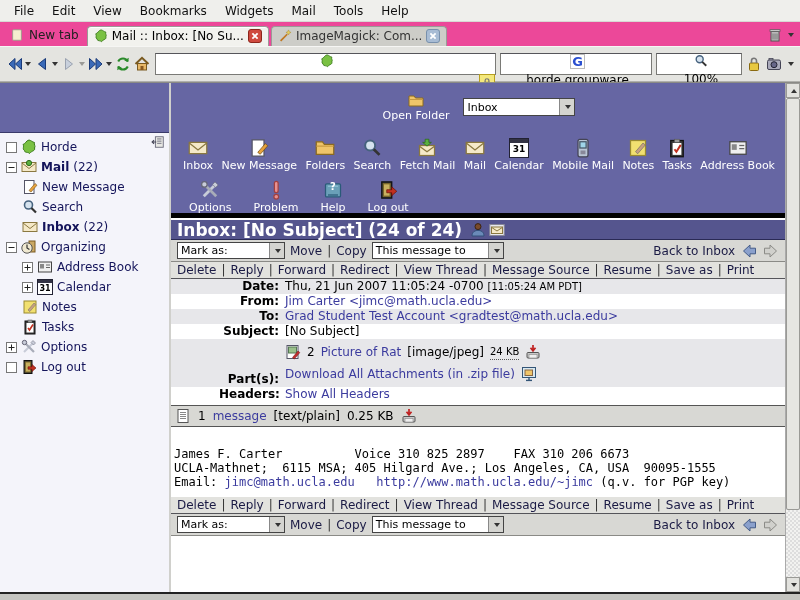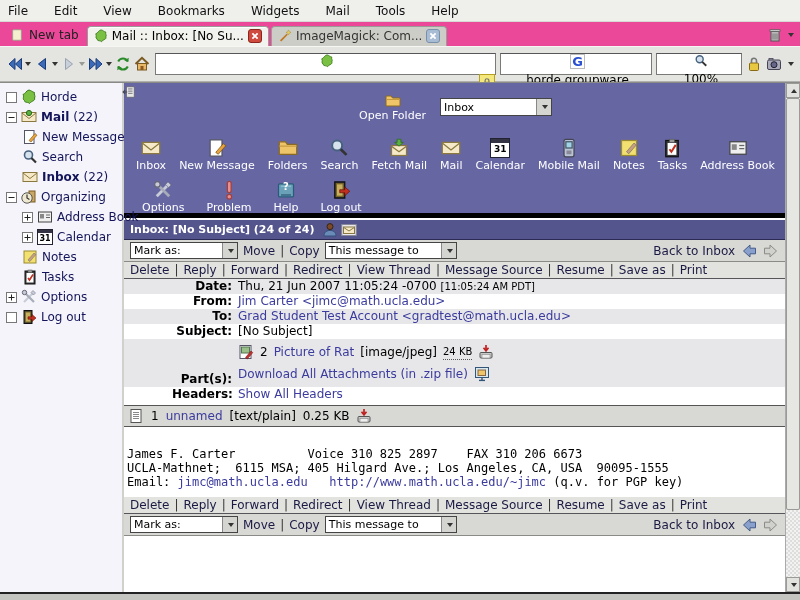--- a/index.html
+++ b/index.html
@@ -1,21 +1,21 @@
 <!DOCTYPE html>
 <html><head>
 <meta charset="utf-8">
 <style>
   * { margin:0; padding:0; box-sizing:border-box; }
   html,body { width:800px; height:600px; }
   body { font-family:"DejaVu Sans","Liberation Sans",sans-serif; font-size:12px; background:#9a9a96; }
   .window { width:800px; height:600px; background:#ececea; overflow:hidden; display:flex; flex-direction:column; position:relative; }
 
   
-  .menubar { height:22px; background:#efefec; display:flex; align-items:center; gap:10px; border-bottom:1px solid #d8d8d4; flex:none; }
+  .menubar { height:22px; background:#efefec; display:flex; align-items:center; padding-left:6px; gap:2px; border-bottom:1px solid #d8d8d4; flex:none; }
   .menu-item { padding:2px 8px; color:#111; font-size:12px; }
 
   
   .tabbar { height:24px; background:#ec4899; display:flex; align-items:flex-end; padding:0 4px; flex:none; position:relative; }
   .newtab-btn { display:flex; align-items:center; gap:5px; padding:3px 8px 4px 6px; font-size:12px; color:#222; }
   .tab { display:flex; align-items:center; gap:4px; padding:2px 6px 3px 6px; font-size:12px; border:1px solid #9a9a96; border-bottom:none; border-radius:4px 4px 0 0; margin-right:2px; max-width:190px; white-space:nowrap; overflow:hidden; }
   .tab.active { background:#f2f2ee; color:#000; box-shadow:inset 0 1px 0 #fff; }
   .tab.inactive { background:#cdcdc8; color:#333; }
   .tab-close { width:14px; height:14px; border-radius:3px; flex:none; display:flex; align-items:center; justify-content:center; }
   .tab-close.red  { background:#cf4a3f; border:1px solid #8c261c; }
@@ -34,21 +34,21 @@
   .url-lock { background:#f4e87c; border:1px solid #b8a020; padding:0 1px; height:18px; display:flex; align-items:center; margin-left:auto; flex:none; }
   .field .select-btn { width:16px; height:100%; background:#dcdcd8; border-left:1px solid #9a9a96; display:flex; align-items:center; justify-content:center; flex:none; }
   .searchbox { width:152px; flex:none; padding-left:3px; gap:4px; }
   .zoombox { width:86px; flex:none; padding-left:4px; gap:4px; }
   .g-ic { color:#2a4fd0; font-weight:bold; font-size:13px; border:1px solid #bbb; background:#fff; width:15px; height:15px; line-height:13px; text-align:center; flex:none; }
 
   
   .viewport { flex:1 1 auto; display:flex; background:#fff; border-top:1px solid #8a8a86; position:relative; }
 
   
-  .sidebar { width:124px; flex:none; background:#f4f4fa; border-right:2px solid #d0d0cc; display:flex; }
+  .sidebar { width:171px; flex:none; background:#f4f4fa; border-right:2px solid #d0d0cc; display:flex; flex-direction:column; }
   .sidebar-top { height:50px; background:#6666a3; border-bottom:1px solid #3a3a6a; flex:none; }
   .tree { padding:4px 2px 0 6px; position:relative; color:#14145a; }
   .tree-collapse { position:absolute; top:2px; right:4px; }
   .trow { display:flex; align-items:center; height:20px; gap:4px; white-space:nowrap; }
   .trow.lvl1 { padding-left:16px; }
   .texp { flex:none; width:11px; height:11px; }
   .tlabel { font-size:12px; }
   .tlabel.b { font-weight:bold; }
   .tcount { font-size:12px; font-weight:normal; }
 
@@ -60,21 +60,21 @@
   .hh-select { width:112px; height:18px; font-size:11px; }
   .hmenu { display:flex; }
   .hmenu.row1 { justify-content:space-between; height:44px; }
   .hmenu.row2 { justify-content:flex-start; gap:22px; height:42px; padding-left:6px; }
   .hitem { display:flex; flex-direction:column; align-items:center; justify-content:flex-end; font-size:11px; color:#fff; gap:2px; }
   .hitem .lbl { line-height:11px; }
 
   .black-strip { height:5px; background:#000; flex:none; }
   .white-gap2 { height:2px; background:#fff; flex:none; }
 
-  .msg-title { height:20px; background:#55558e; color:#fff; font-weight:bold; font-size:11px; display:flex; align-items:center; padding-left:6px; gap:8px; flex:none; border-bottom:1px solid #2a2a55; }
+  .msg-title { height:20px; background:#55558e; color:#fff; font-weight:bold; font-size:17px; display:flex; align-items:center; padding-left:6px; gap:8px; flex:none; border-bottom:1px solid #2a2a55; }
   .msg-title .ticons { display:flex; gap:3px; align-items:center; }
 
   .bar { background:#d8d8d4; border-bottom:1px solid #8a8a86; display:flex; align-items:center; padding:0 6px; flex:none; font-size:12px; color:#111; }
   .mark-bar { height:22px; gap:5px; }
   .mark-select { width:108px; height:17px; font-size:11px; }
   .msgto-select { width:132px; height:17px; font-size:11px; }
   .bar-right { margin-left:auto; display:flex; align-items:center; gap:6px; }
   .action-bar { height:17px; gap:5px; background:#e2e2de; border-bottom:1px solid #55555a; font-size:12px; }
   .alink { color:#1a1a44; }
   .sep { color:#333; }
@@ -775,21 +775,21 @@
         </div>
       </div>
 
       <div class="gapline"></div>
 
       <div class="attach-bar">
         <svg class="ic i16">
             <use href="#sym-txtpart"></use>
           </svg>
         <span>1</span>
-        <span class="link">unnamed</span>
+        <span class="link">message</span>
         <span>[text/plain]</span>
         <span>0.25 KB</span>
         <svg class="ic i16">
             <use href="#sym-save"></use>
           </svg>
       </div>
 
       <div class="msg-body">
         <div class="bl">&nbsp;</div>
         <div class="bl">James F. Carter          Voice 310 825 2897    FAX 310 206 6673</div>

